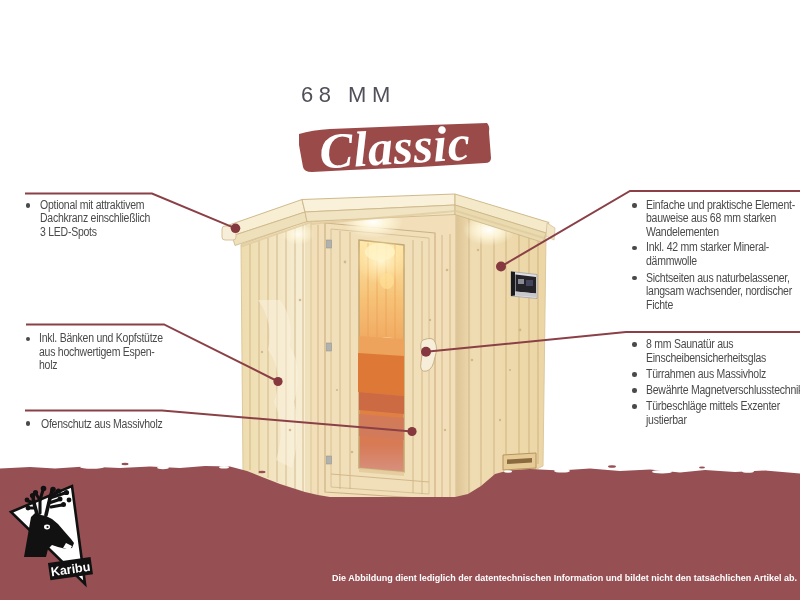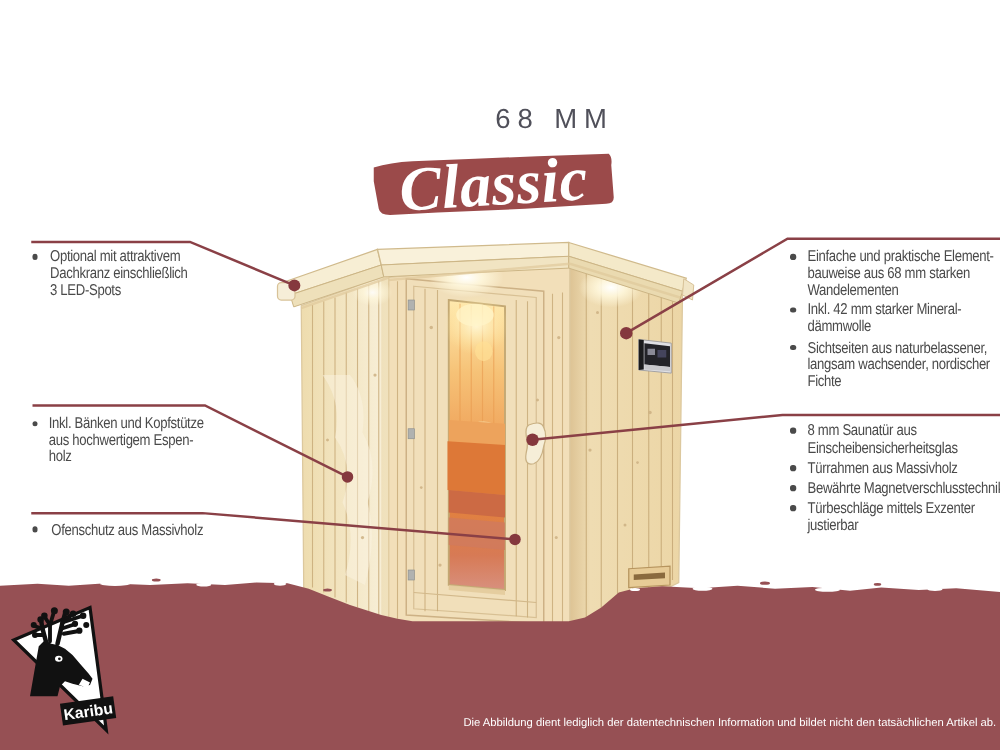--- a/index.html
+++ b/index.html
@@ -255,21 +255,21 @@
     <text x="70.5" y="573.5" font-family="Liberation Sans, sans-serif" font-size="12.5" font-weight="bold" fill="#ffffff" text-anchor="middle">Karibu</text>
   </g>
 </g>
 
 <g>
   <path d="M299,134 Q312,130 330,129 L380,127 L430,125 L487,123 Q490,126 489,132 L491,158 Q491,163 485,163 L420,167 L350,170 L312,172 Q304,172 303,167 L299,145 Z" fill="#9b4a4a"></path>
   <text x="395" y="164" transform="rotate(-3.5 394 150)" font-family="Liberation Serif, serif" font-style="italic" font-weight="bold" font-size="50" fill="#ffffff" text-anchor="middle" letter-spacing="0.5">Classic</text>
 </g>
 </svg>
 
-<div style="position:absolute;left:301px;top:82px;width:190px;text-align:right;font-size:22px;color:#50505a;letter-spacing:5.5px;">68 MM</div>
+<div style="position:absolute;left:301px;top:82px;width:190px;text-align:left;font-size:22px;color:#50505a;letter-spacing:5.5px;">68 MM</div>
 
 <div class="blt" style="left:25.5px;top:203px;"></div>
 <div class="note" style="left:40px;top:198.5px;">Optional mit attraktivem<br>Dachkranz einschließlich<br>3 LED-Spots</div>
 
 <div class="blt" style="left:25.5px;top:336.5px;"></div>
 <div class="note" style="left:39px;top:332px;">Inkl. Bänken und Kopfstütze<br>aus hochwertigem Espen-<br>holz</div>
 
 <div class="blt" style="left:25.5px;top:421px;"></div>
 <div class="note" style="left:41px;top:417.5px;">Ofenschutz aus Massivholz</div>
 
@@ -282,13 +282,13 @@
 
 <div class="blt" style="left:632px;top:342px;"></div>
 <div class="blt" style="left:632px;top:372px;"></div>
 <div class="blt" style="left:632px;top:388px;"></div>
 <div class="blt" style="left:632px;top:404px;"></div>
 <div class="note" style="left:646px;top:338px;">8 mm Saunatür aus<br>Einscheibensicherheitsglas</div>
 <div class="note" style="left:646px;top:368px;">Türrahmen aus Massivholz</div>
 <div class="note" style="left:646px;top:384px;">Bewährte Magnetverschlusstechnik</div>
 <div class="note" style="left:646px;top:400px;">Türbeschläge mittels Exzenter<br>justierbar</div>
 
-<div style="position:absolute;right:3px;top:572.5px;color:#ffffff;font-size:9px;font-weight:normal;letter-spacing:0;">Die Abbildung dient lediglich der datentechnischen Information und bildet nicht den tatsächlichen Artikel ab.</div>
+<div style="position:absolute;right:3px;top:572.5px;color:#ffffff;font-size:9px;font-weight:bold;letter-spacing:0;">Die Abbildung dient lediglich der datentechnischen Information und bildet nicht den tatsächlichen Artikel ab.</div>
 
 </body></html>

